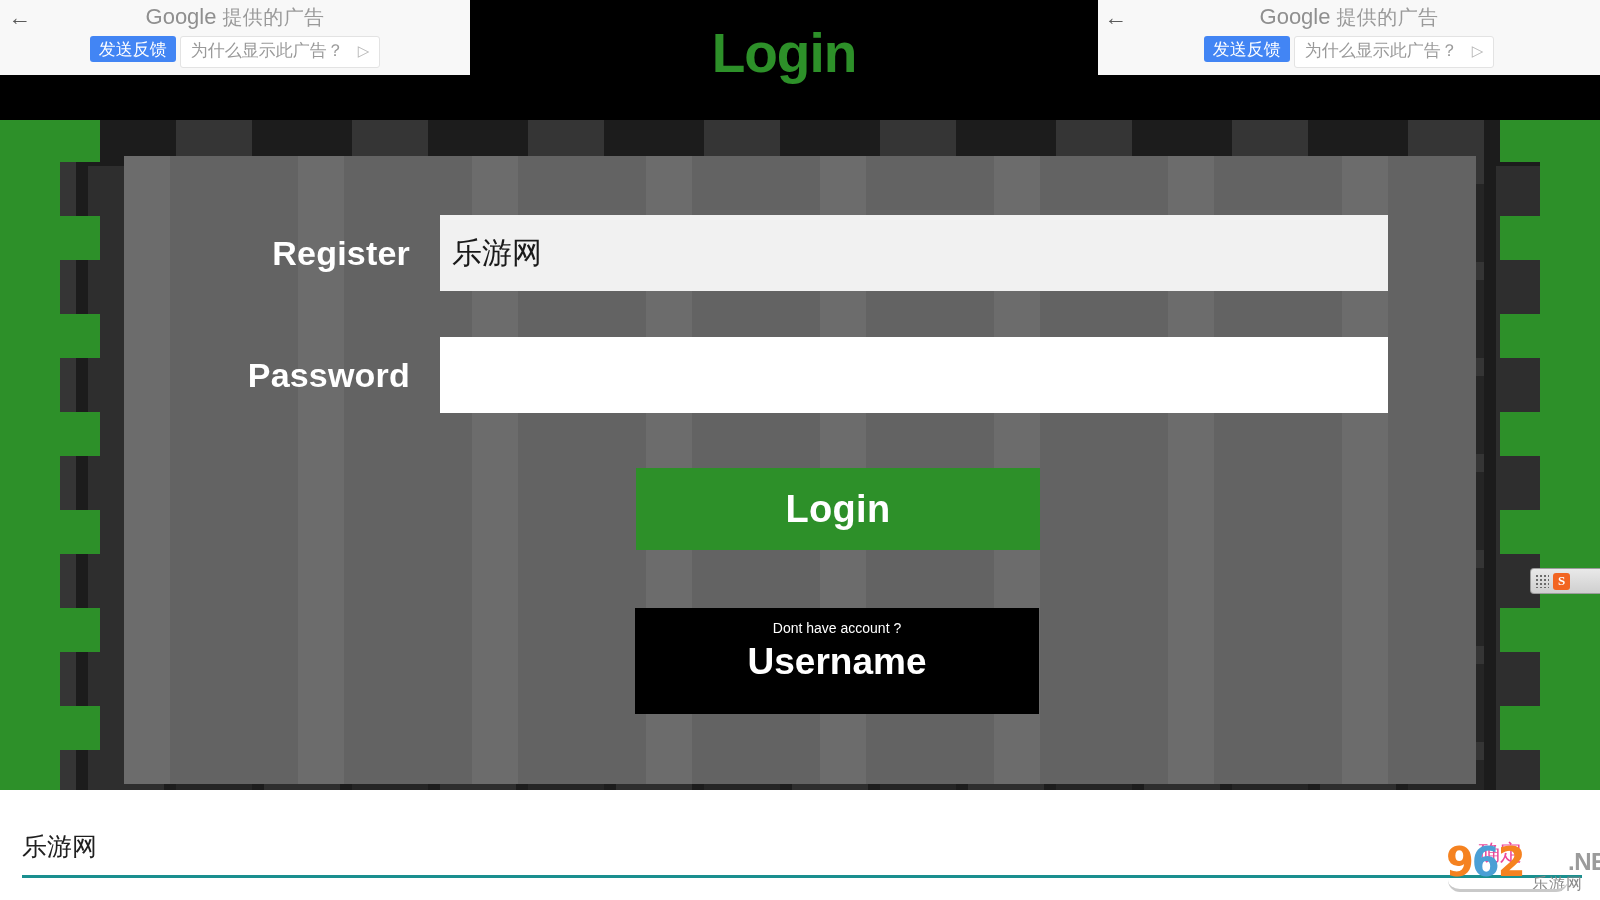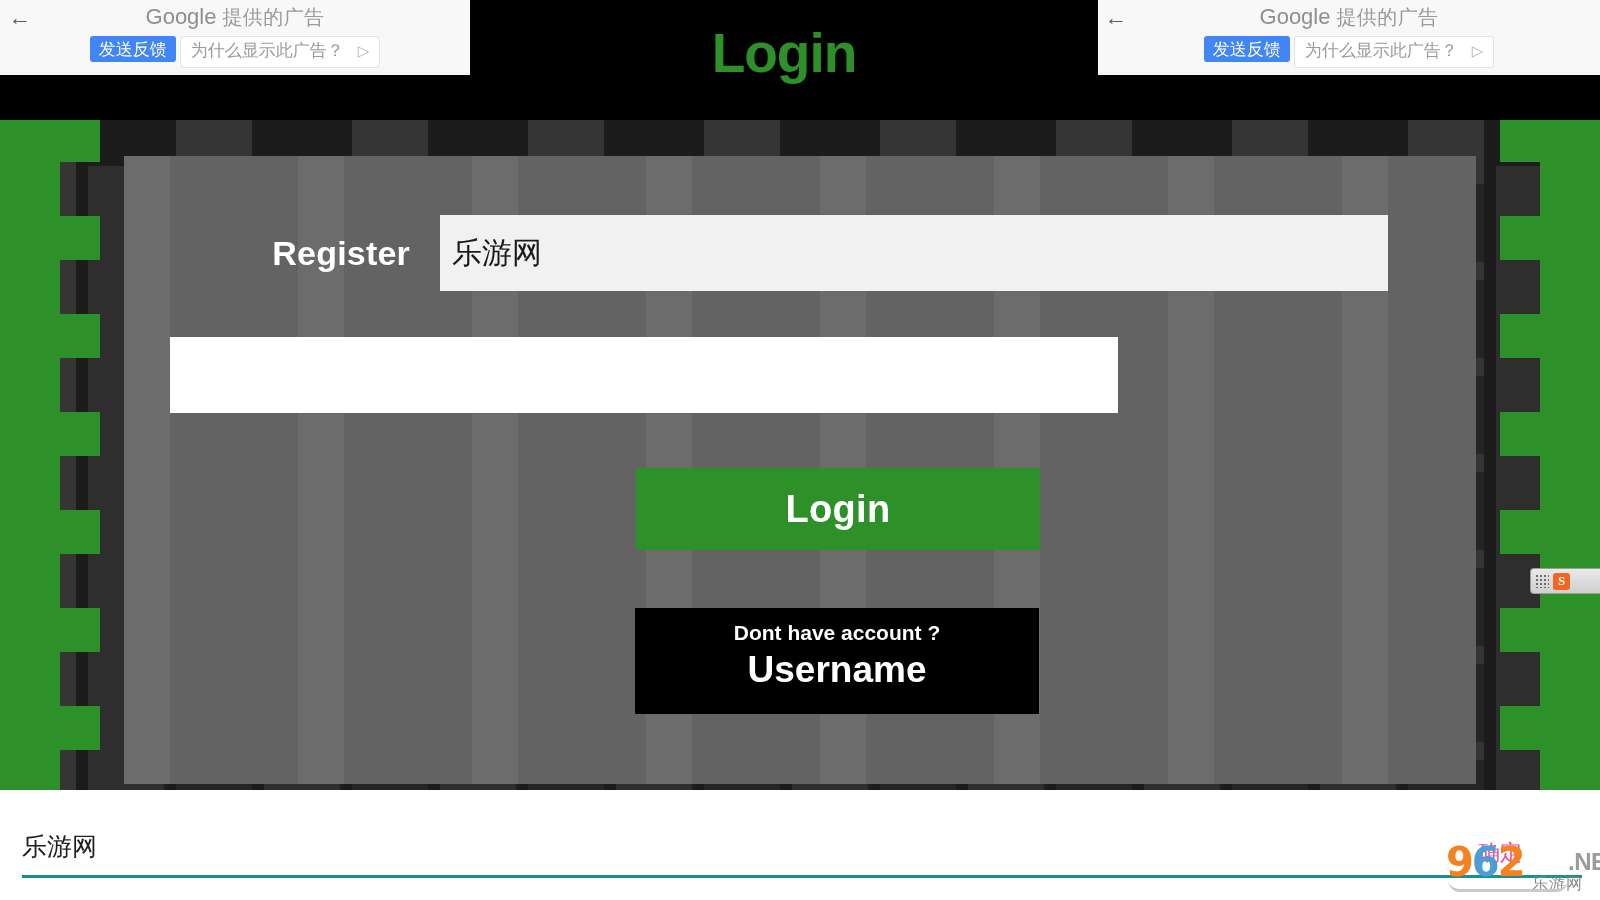--- a/index.html
+++ b/index.html
@@ -142,21 +142,21 @@
 
   .register-box{
     position:absolute; left:511px; top:452px;
     width:404px; height:106px;
     background:#000000;
     text-align:center;
     cursor:pointer;
     padding-top:12px;
   }
   .register-prompt{
-    color:#ffffff; font-size:21px; font-weight:bold; line-height:1.25;
+    color:#ffffff; font-size:14px; font-weight:normal; line-height:1.25;
   }
   .register-link{
     color:#ffffff; font-size:37px; font-weight:bold; line-height:1.2;
     margin-top:2px;
   }
 
   
   .ad-bar{
     position:absolute; top:0; height:75px;
     background:#f8f8f8;
@@ -292,20 +292,21 @@
 
   <div class="login-card">
     <div class="card-tiles"></div>
 
     <div class="field-row" id="row-username">
       <div class="field-label">Register</div>
       <input class="field-input username" type="text" value="乐游网" style="">
     </div>
 
     <div class="field-row" id="row-password">
+      <div class="field-label">Password</div>
       <input class="field-input password" type="password" value="" style="">
     </div>
 
     <button class="login-button">Login</button>
 
     <div class="register-box">
       <div class="register-prompt">Dont have account ?</div>
       <div class="register-link">Username</div>
     </div>
   </div>

